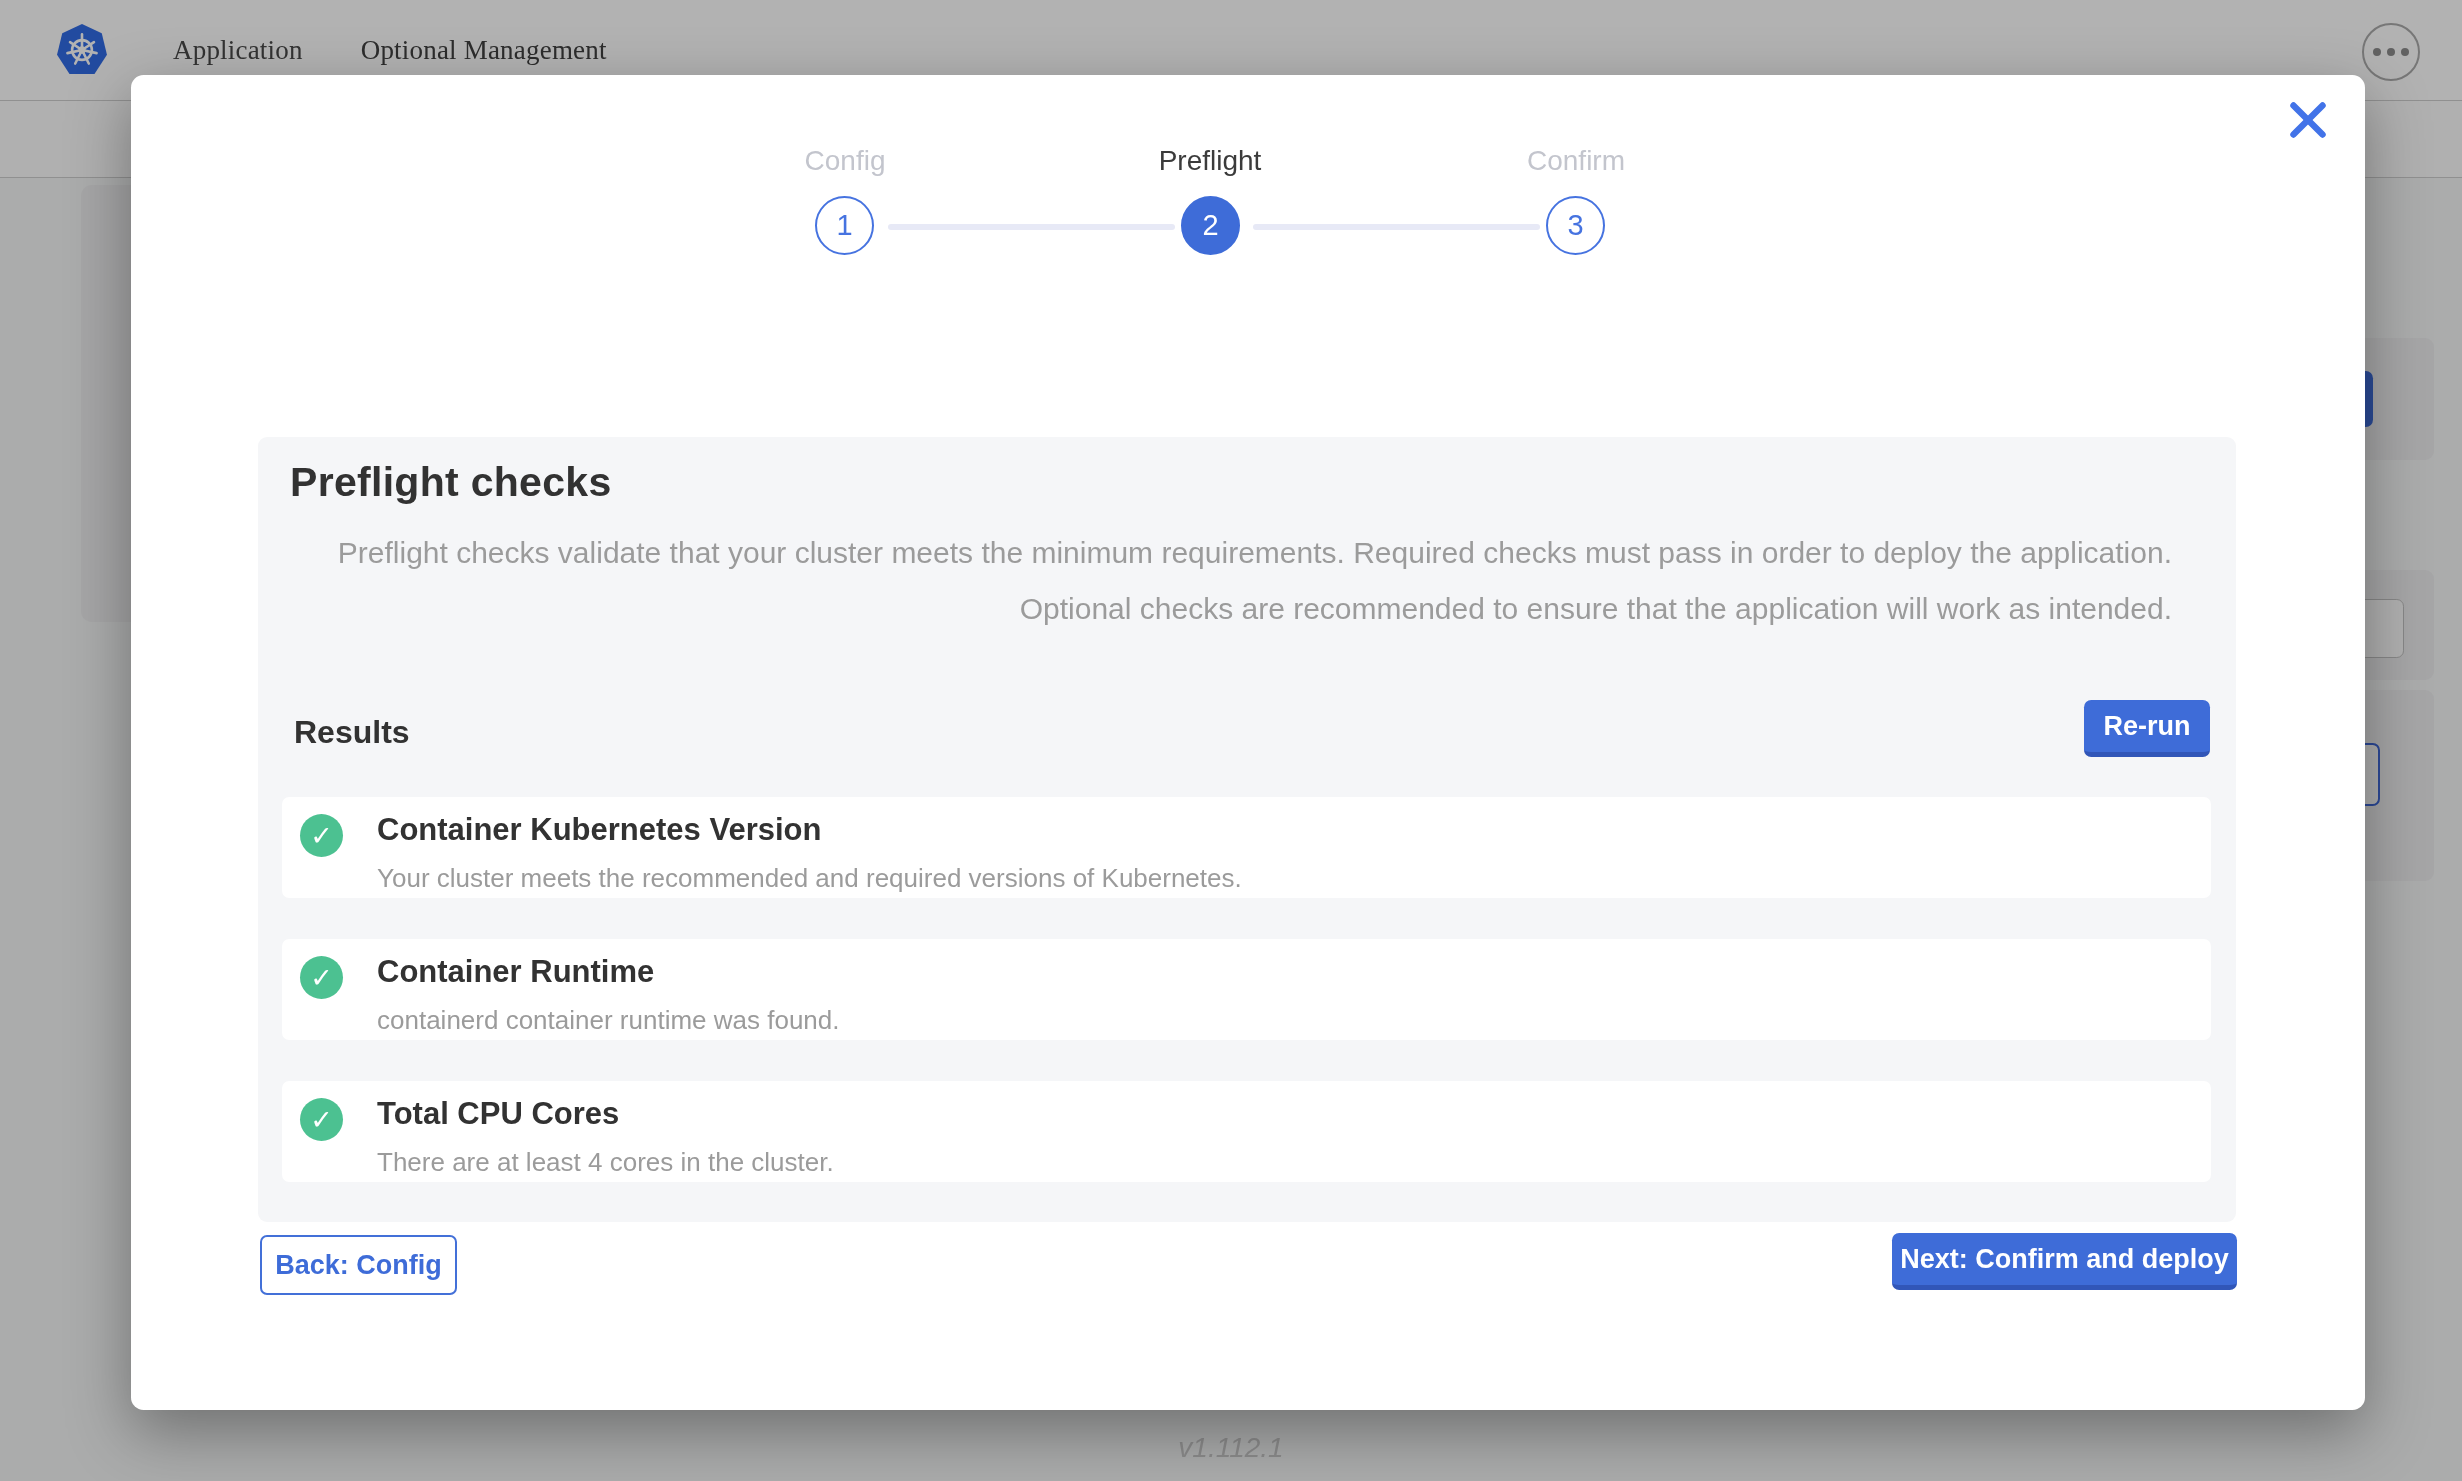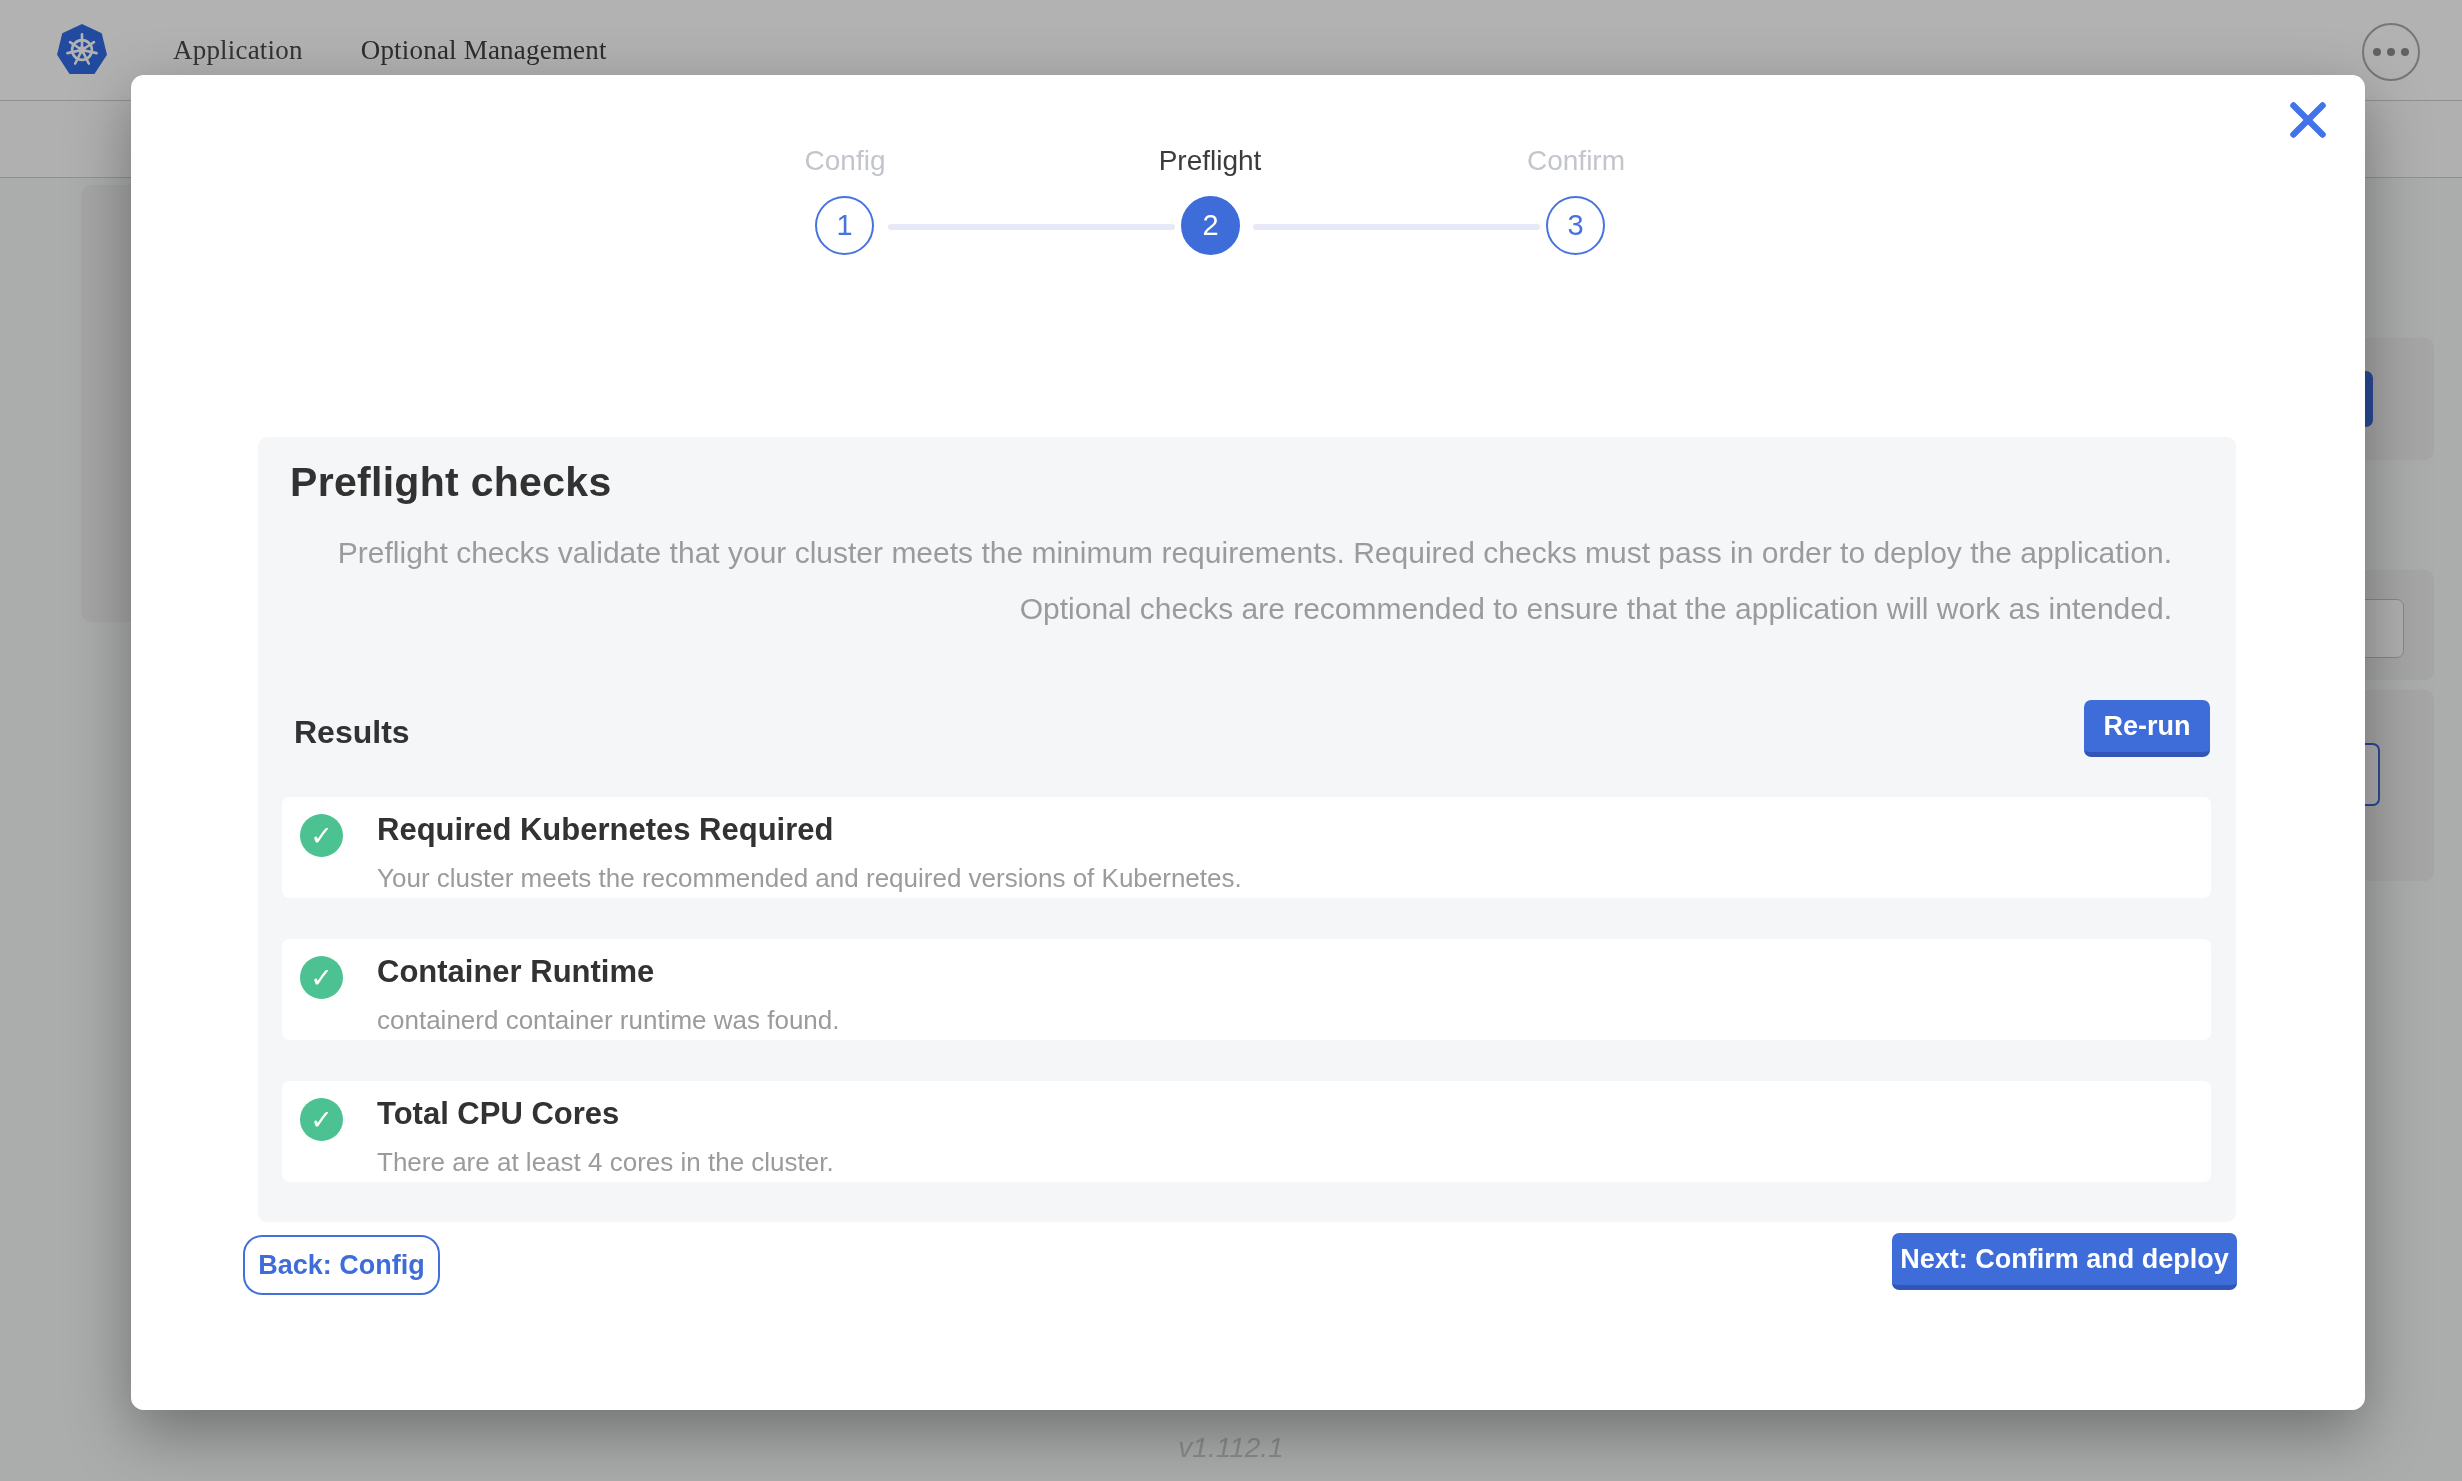--- a/index.html
+++ b/index.html
@@ -94,22 +94,22 @@
   .check-card.c2 { top: 644px; }
   .check-icon {
     width: 43px; height: 43px; border-radius: 50%; background: #4cc191; flex: 0 0 auto;
     display: flex; align-items: center; justify-content: center;
     color: #ffffff; font-size: 27px; font-weight: bold; margin-top: 1.8px;
   }
   .check-text { margin-left: 34px; display: flex; flex-direction: column; }
   .check-title { font-size: 31px; font-weight: bold; color: #323232; }
   .check-desc { font-size: 26px; color: #9b9b9b; margin-top: 14.4px; }
   .back-btn {
-    position: absolute; left: 112px; top: 1160px; width: 197px; height: 60px;
-    background: #ffffff; border: 2.7px solid #4370d8; border-radius: 19px;
+    position: absolute; left: 129px; top: 1160px; width: 197px; height: 60px;
+    background: #ffffff; border: 2.7px solid #4370d8; border-radius: 7px;
     color: #3e6cd8; font-size: 27px; font-weight: bold; font-family: inherit; cursor: pointer;
   }
   .next-btn {
     position: absolute; left: 1761px; top: 1158px; width: 345px; height: 57px;
     background: #3e6cd8; border: none; border-bottom: 5.4px solid #3156b8; border-radius: 7.2px;
     color: #ffffff; font-size: 27px; font-weight: bold; font-family: inherit; cursor: pointer;
   }
 </style>
 </head>
 <body>
@@ -185,21 +185,21 @@
   <div class="panel">
     <div class="panel-title">Preflight checks</div>
     <div class="panel-desc">Preflight checks validate that your cluster meets the minimum requirements. Required checks must pass in order to deploy the application. Optional checks are recommended to ensure that the application will work as intended.</div>
 
     <div class="results-heading">Results</div>
     <button class="rerun-btn">Re-run</button>
 
     <div class="check-card c0">
       <div class="check-icon">✓</div>
       <div class="check-text">
-        <div class="check-title">Required Kubernetes Required</div>
+        <div class="check-title">Container Kubernetes Version</div>
         <div class="check-desc">Your cluster meets the recommended and required versions of Kubernetes.</div>
       </div>
     </div>
 
     <div class="check-card c1">
       <div class="check-icon">✓</div>
       <div class="check-text">
         <div class="check-title">Container Runtime</div>
         <div class="check-desc">containerd container runtime was found.</div>
       </div>

